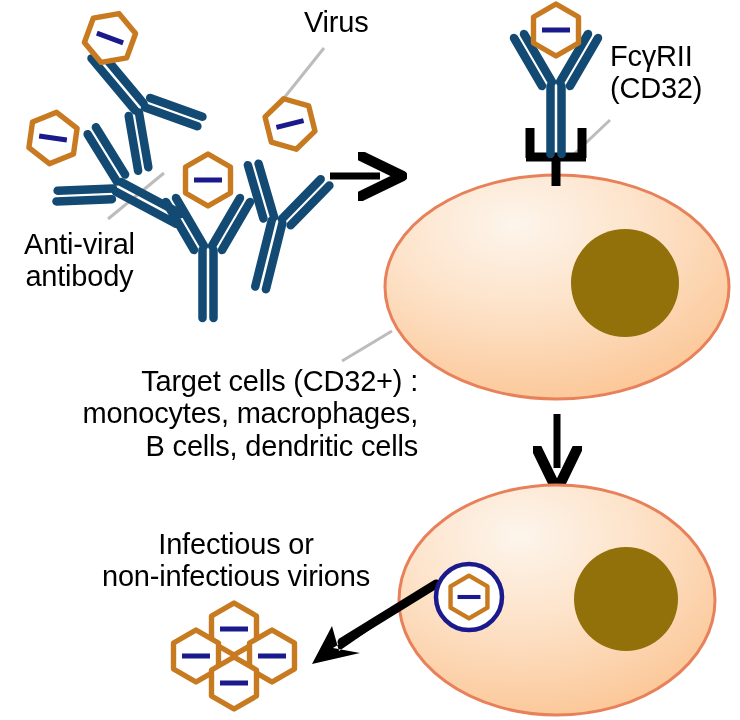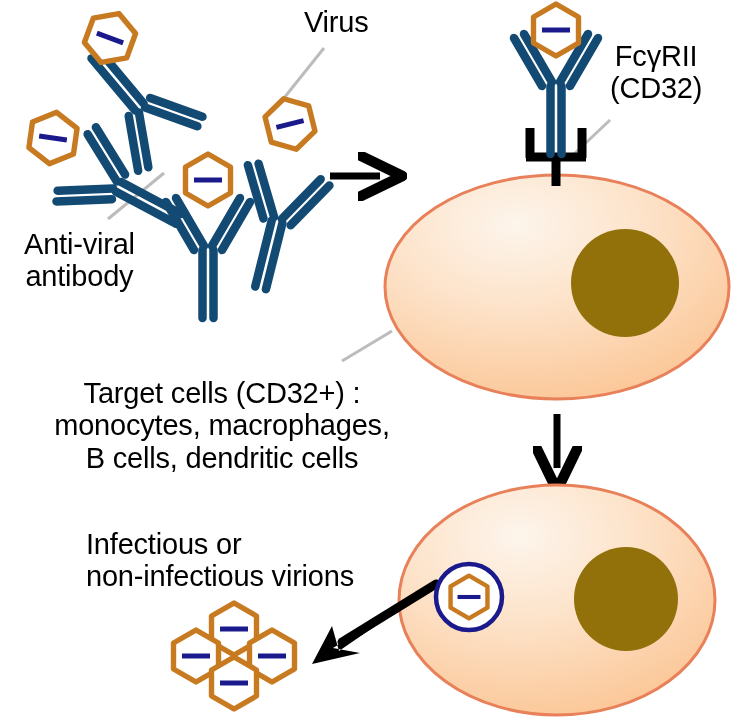--- a/index.html
+++ b/index.html
@@ -28,24 +28,24 @@
   .diagram-label {
     position: absolute;
     color: #000000;
     font-family: "Liberation Sans", sans-serif;
     font-size: 29px;
     line-height: 1.12;
     white-space: pre;
     letter-spacing: -0.2px;
   }
   .lbl-virus        { left: 292px; top: 6px;   }
-  .lbl-fcgr         { left: 598px; top: 40px;  text-align: center; }
+  .lbl-fcgr         { left: 598px; top: 40px;  text-align: left; }
   .lbl-antibody     { left: 12px;  top: 228px; text-align: center; }
-  .lbl-target       { left: 36px;  top: 377px; text-align: center; width: 392px; left: 14px; }
-  .lbl-virions      { left: 74px;  top: 528px; text-align: left; width: 300px; }
+  .lbl-target       { left: 36px;  top: 365px; text-align: right; width: 392px; left: 14px; }
+  .lbl-virions      { left: 74px;  top: 528px; text-align: center; width: 300px; }
 </style>
 </head>
 <body>
 
 <div id="stage">
 
   <svg class="layer" viewBox="0 0 740 720">
     <defs>
       <radialGradient id="cellGrad" cx="38%" cy="22%" r="86%">
         <stop offset="0%" stop-color="#fdf5ec"></stop>

